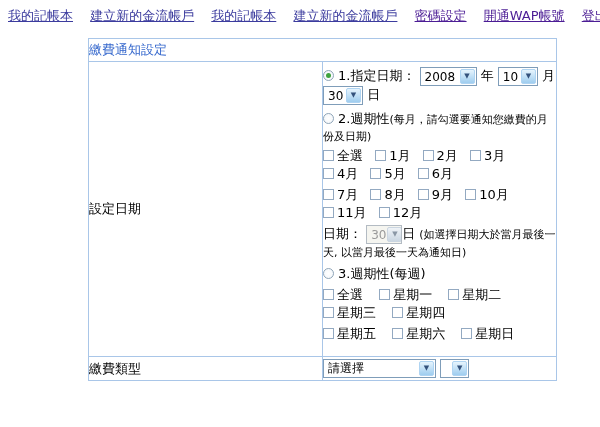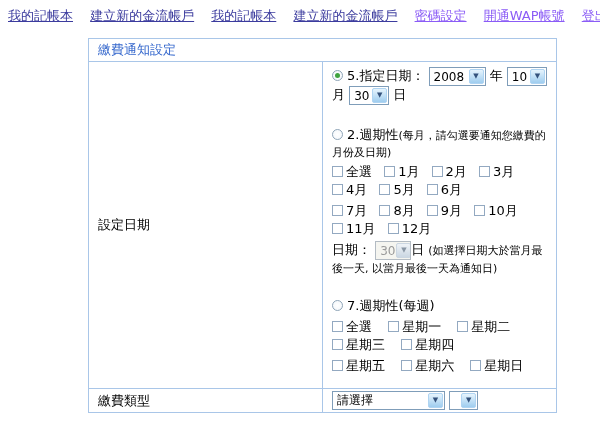--- a/index.html
+++ b/index.html
@@ -7,25 +7,25 @@
   body {
     font-family: "DejaVu Sans", "Liberation Sans", sans-serif;
     font-size: 13px; color:#000;
     width:600px; height:427px; overflow:hidden;
   }
 
   
   .nav { padding:7px 0 0 8px; white-space:nowrap; }
   .nav a { margin-right:13px; text-decoration:underline; cursor:pointer; font-size:13px; }
   .nav a.c-blue { color:#3C3C9E; }
-  .nav a.c-purple { color:#8b5cf6; }
+  .nav a.c-purple { color:#4c1d95; }
 
   
   table.form { border-collapse:collapse; margin:13px 0 0 88px; width:469px; table-layout:fixed; }
-  table.form td { border:1px solid #A9C6E8; padding:2px 9px; font-size:13px; vertical-align:middle; }
+  table.form td { border:1px solid #A9C6E8; padding:2px 0; font-size:13px; vertical-align:middle; }
   td.hdr { color:#3366CC; padding:2px 5px; }
   td.lbl { width:94px; vertical-align:top; padding-top:5px; }
 
   
   .xpsel {
     display:inline-flex; align-items:center; justify-content:space-between;
     border:1px solid #7F9DB9; background:#fff; height:19px;
     padding-left:4px; font-size:12px; vertical-align:middle; cursor:default;
     overflow:hidden; white-space:nowrap;
   }
@@ -44,21 +44,21 @@
   input.txt:disabled, input.txt.dis { background:#EBE9E1; border-color:#AEAC9F; }
 
   
   .cb { white-space:nowrap; cursor:pointer; }
   .cbbox { display:inline-block; width:11px; height:11px; border:1px solid #93A9C1; background:#fff; margin-right:3px; vertical-align:-1px; }
   .radio { display:inline-block; width:11px; height:11px; border:1px solid #8FA5B8; border-radius:50%; background:radial-gradient(#fff,#F2F6FA); margin-right:4px; vertical-align:-1px; position:relative; }
   .radio.checked::after { content:""; position:absolute; left:2px; top:2px; width:5px; height:5px; border-radius:50%; background:#3FA33F; }
 
   .note { font-size:11px; }
   .line { margin:3px 0; }
-  .gap-top { margin-top:21px; }
+  .gap-top { margin-top:5px; }
   .gap-top-sm { }
   .pad-bottom { margin-bottom:11px; }
   .mr8 { margin-right:8px; }
   .mr12 { margin-right:12px; }
 </style>
 </head>
 <body>
 
 <div class="nav">
   <a class="c-blue">我的記帳本</a>
@@ -75,21 +75,21 @@
       <tr>
     <td class="hdr" colspan="2">繳費通知設定</td>
   </tr>
 
 
   <tr>
     <td class="lbl">設定日期</td>
     <td>
 
       <div class="line">
-        <span class="radio checked"></span><span>5.指定日期：</span>
+        <span class="radio checked"></span><span>1.指定日期：</span>
         <span class="xpsel" style="width:57px">
               <span>2008</span>
               <span class="arrow">▼</span>
             </span>
         <span>年</span>
         <span class="xpsel" style="width:40px">
               <span>10</span>
               <span class="arrow">▼</span>
             </span>
         <span>月</span>
@@ -123,21 +123,21 @@
       <div class="line gap-top-sm">
         <span>日期：</span>
         <span class="xpsel disabled" style="width:36px">
               <span>30</span>
               <span class="arrow">▼</span>
             </span><span>日</span>
         <span class="note">(如選擇日期大於當月最後一天, 以當月最後一天為通知日)</span>
       </div>
 
       <div class="line gap-top">
-        <span class="radio"></span><span>7.週期性(每週)</span>
+        <span class="radio"></span><span>3.週期性(每週)</span>
       </div>
       <div class="line">
         <span class="cb mr12"><span class="cbbox"></span><span>全選</span></span>
         <span class="cb mr12"><span class="cbbox"></span><span>星期一</span></span>
         <span class="cb mr12"><span class="cbbox"></span><span>星期二</span></span>
         <span class="cb mr12"><span class="cbbox"></span><span>星期三</span></span>
         <span class="cb"><span class="cbbox"></span><span>星期四</span></span>
       </div>
       <div class="line pad-bottom">
         <span class="cb mr12"><span class="cbbox"></span><span>星期五</span></span>

